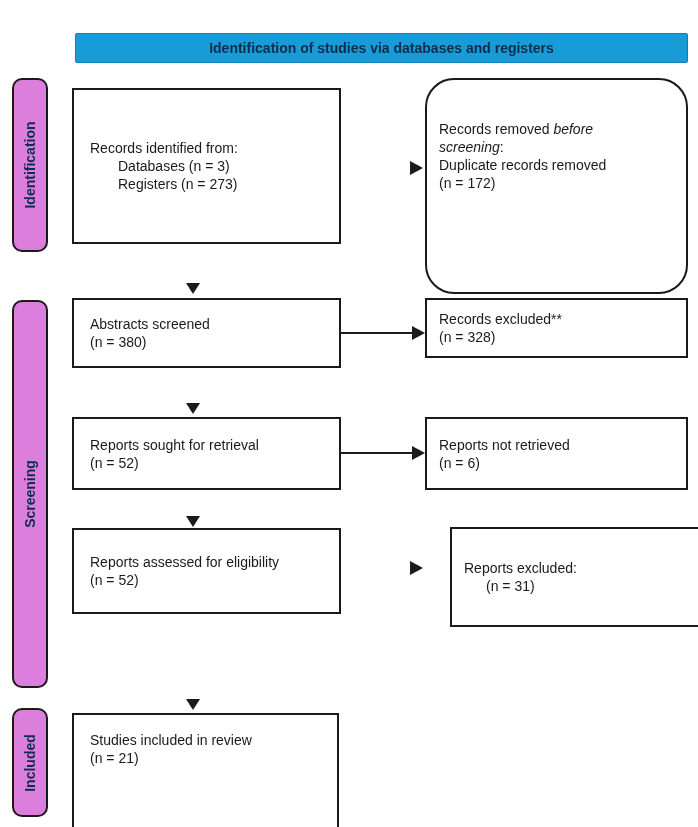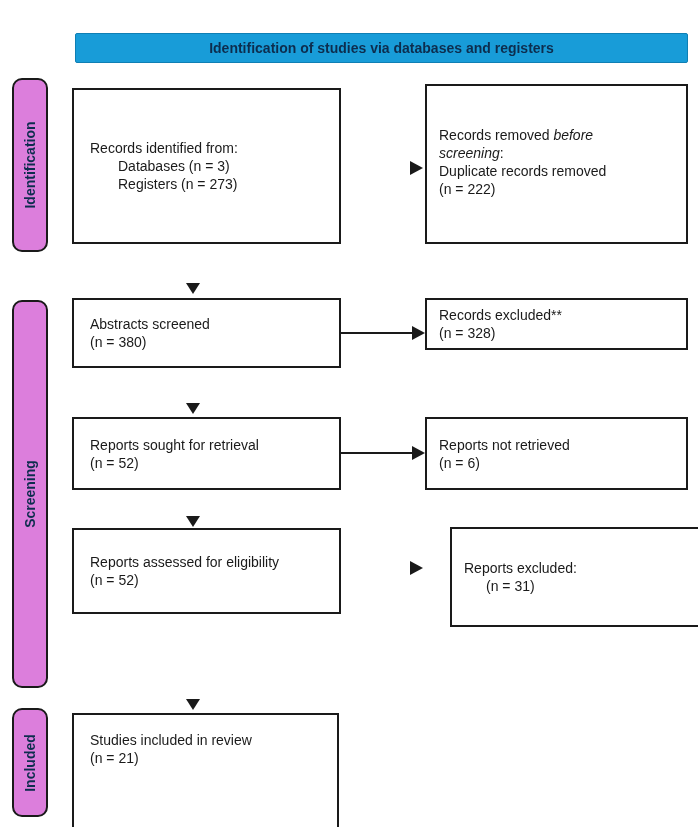--- a/index.html
+++ b/index.html
@@ -92,35 +92,35 @@
   <div class="side-label" style="top:708px; height:109px;">
     <span>Included</span>
   </div>
 
   <div class="box col-left" style="top:88px; height:156px;">
     <div>Records identified from:</div>
     <div class="indent">Databases (n = 3)</div>
     <div class="indent">Registers (n = 273)</div>
   </div>
 
-  <div class="box col-right top-align" style="top:84px; height:160px; padding-top:40px;">
+  <div class="box col-right top-align" style="top:78px; height:216px; padding-top:40px;border-radius:29px;">
     <div class="wrap-220"><span>Records removed </span><i>before screening</i><span>:</span></div>
     <div>Duplicate records removed</div>
-    <div>(n = 222)</div>
+    <div>(n = 172)</div>
   </div>
 
   <div class="arrow-head-right" style="left:410px; top:161px;"></div>
 
   <div class="arrow-down" style="left:186px; top:283px;"></div>
 
   <div class="box col-left" style="top:298px; height:70px;">
     <div>Abstracts screened</div>
     <div>(n = 380)</div>
   </div>
-  <div class="box col-right" style="top:298px; height:52px;">
+  <div class="box col-right" style="top:298px; height:60px;">
     <div>Records excluded**</div>
     <div>(n = 328)</div>
   </div>
   <div class="hline" style="left:341px; top:332px; width:72px;"></div>
   <div class="arrow-head-right" style="left:412px; top:326px;"></div>
 
   <div class="arrow-down" style="left:186px; top:403px;"></div>
 
   <div class="box col-left" style="top:417px; height:73px;">
     <div>Reports sought for retrieval</div>

